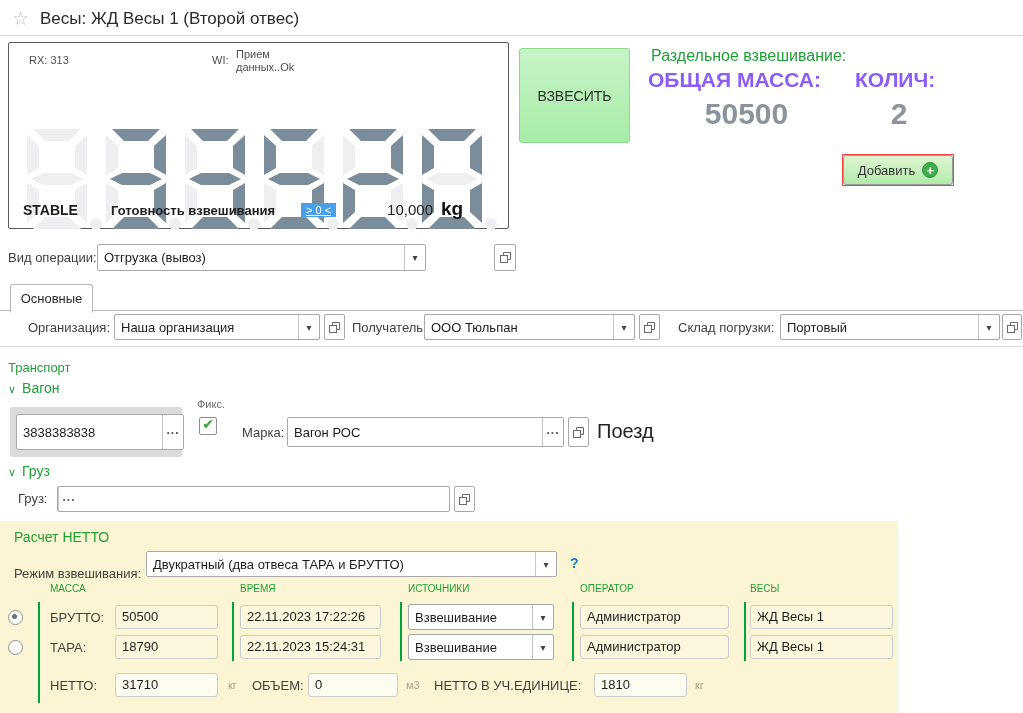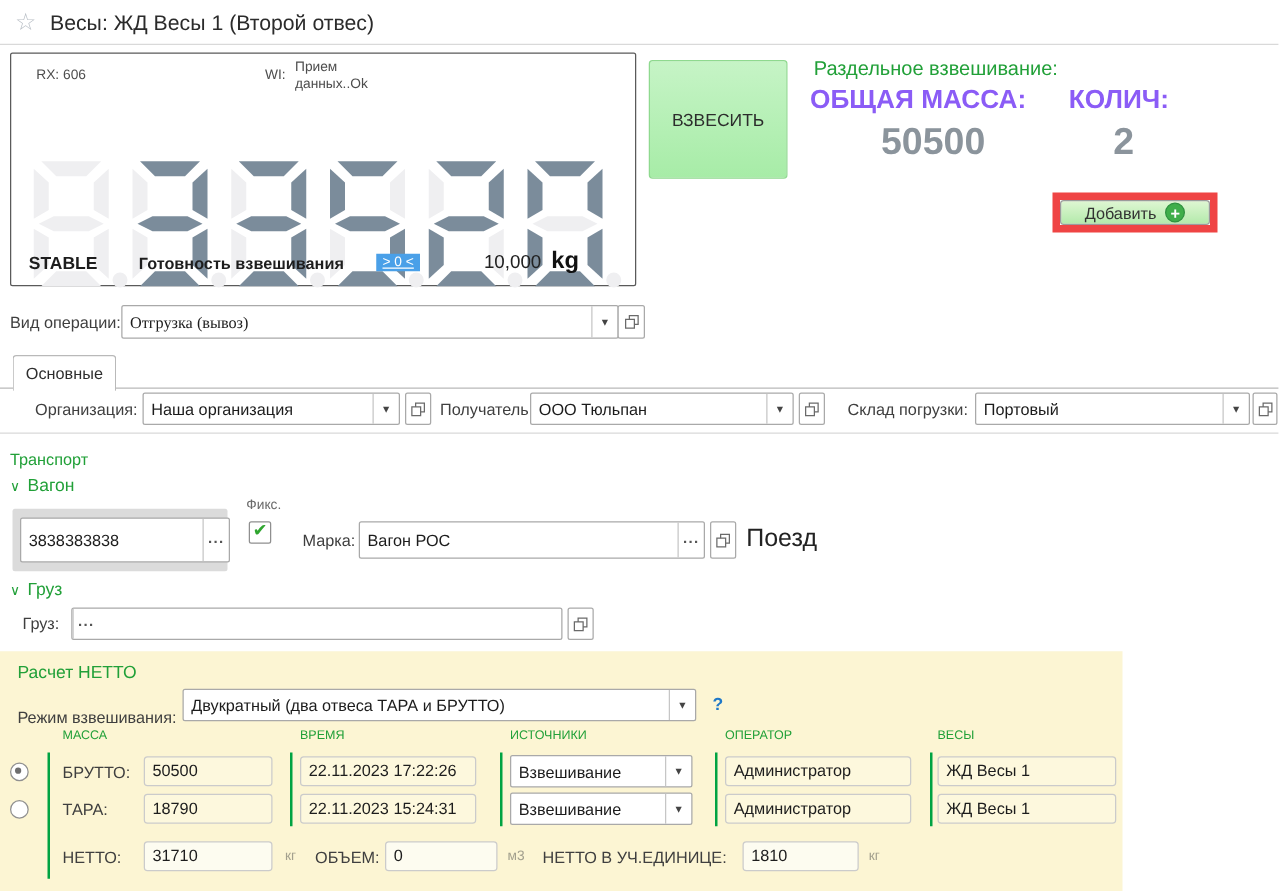--- a/index.html
+++ b/index.html
@@ -19,21 +19,21 @@
   .division{font-size:15px;color:#222;}
   .kg{font-size:19px;font-weight:bold;color:#111;}
   
   .weigh{position:absolute;left:519px;top:48px;width:111px;height:95px;
          background:linear-gradient(180deg,#c6f4c6,#a7eca7);border:1px solid #8fd98f;border-radius:3px;
          font-family:inherit;font-size:14px;color:#2c2c2c;cursor:pointer;}
   
   .greentxt{color:var(--green);}
   .biglabel{font-size:21px;font-weight:bold;color:#8b5cf6;white-space:nowrap;}
   .bigvalue{font-size:30px;font-weight:bold;color:#8b949c;text-align:center;}
-  .add-wrap{position:absolute;left:842px;top:154px;width:132px;height:32px;border:6px solid #ef4444;
+  .add-wrap{position:absolute;left:842px;top:154px;width:112px;height:32px;border:1px solid #ef4444;
             background:#fffef8;padding:0;box-sizing:border-box;}
   .add-btn{width:100%;height:100%;background:linear-gradient(180deg,#def6d2,#b3eaab);
            border:1px solid #9b9b9b;border-radius:3px;font-family:inherit;font-size:13px;color:#333;
            display:flex;align-items:center;justify-content:center;gap:7px;cursor:pointer;}
   .plus{display:inline-block;width:16px;height:16px;border-radius:50%;background:#3fae4a;border:1px solid #2f9140;
         color:#fff;font-weight:bold;font-size:13px;line-height:15px;text-align:center;box-sizing:border-box;}
   
   .lbl{font-size:13px;color:#3f3f3f;white-space:nowrap;}
   .combo{position:absolute;display:flex;align-items:stretch;background:#fff;border:1px solid #a9a9a9;
          border-radius:2px;box-sizing:border-box;font-size:13px;cursor:text;}
@@ -73,21 +73,21 @@
 <body>
 
 <div id="app">
 
   <span class="abs star" style="left:12px;top:9px;">☆</span>
   <span class="abs title" style="left:40px;top:9px;">Весы: ЖД Весы 1 (Второй отвес)</span>
   <div class="hline" style="top:35px;"></div>
 
   <div class="display">
     <span class="abs smalltxt" style="left:20px;top:11px;">
-      <span>RX:</span>&nbsp;<span>606</span>
+      <span>RX:</span>&nbsp;<span>313</span>
     </span>
     <span class="abs smalltxt" style="left:203px;top:11px;">WI:</span>
     <span class="abs smalltxt" style="left:227px;top:5px;width:88px;">Прием данных..Ok</span>
 
     <div class="seg-digits">
         <svg viewBox="0 0 79 104" width="79" height="104">
           <polygon points="8,2 56,2 44,14 20,14" fill="#efeff1"></polygon>
           <polygon points="62,8 62,48 50,41 50,19" fill="#efeff1"></polygon>
           <polygon points="62,56 62,96 50,85 50,63" fill="#efeff1"></polygon>
           <polygon points="8,102 20,90 44,90 56,102" fill="#efeff1"></polygon>
@@ -163,21 +163,21 @@
   <span class="abs bigvalue" style="left:648px;top:97px;width:197px;">50500</span>
   <span class="abs bigvalue" style="left:853px;top:97px;width:92px;">2</span>
   <div class="add-wrap">
     <button class="add-btn">
       <span>Добавить</span>
       <span class="plus">+</span>
     </button>
   </div>
 
   <span class="abs lbl" style="left:8px;top:250px;">Вид операции:</span>
-  <div class="combo" style="left:97px;top:244px;width:398px;height:27px;font-family:Liberation Serif, serif;">
+  <div class="combo" style="left:97px;top:244px;width:329px;height:27px;">
     <span class="val">Отгрузка (вывоз)</span>
     <span class="arr">▾</span>
   </div>
   <div class="btn-open" style="left:494px;top:244px;width:22px;height:27px;">
     <svg width="13" height="13" viewBox="0 0 13 13">
       <rect x="1.5" y="4.5" width="7" height="7" fill="none" stroke="#6a6a6a"></rect>
       <path d="M4.5 4.5 v-3 h7 v7 h-3" fill="none" stroke="#6a6a6a"></path>
     </svg>
   </div>
 

